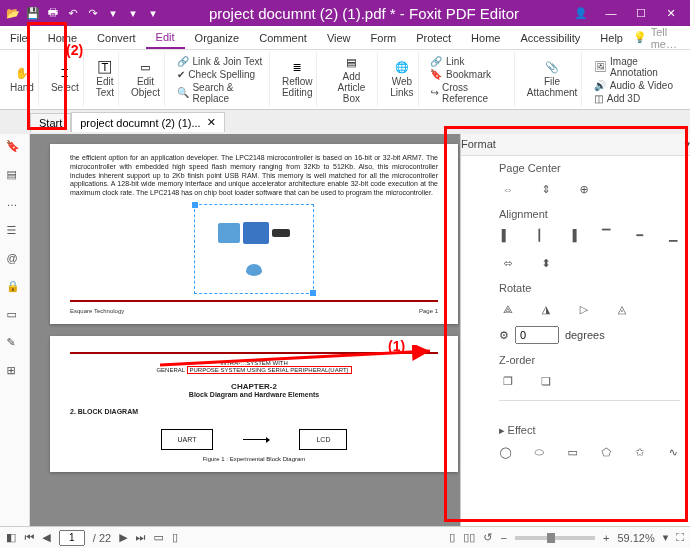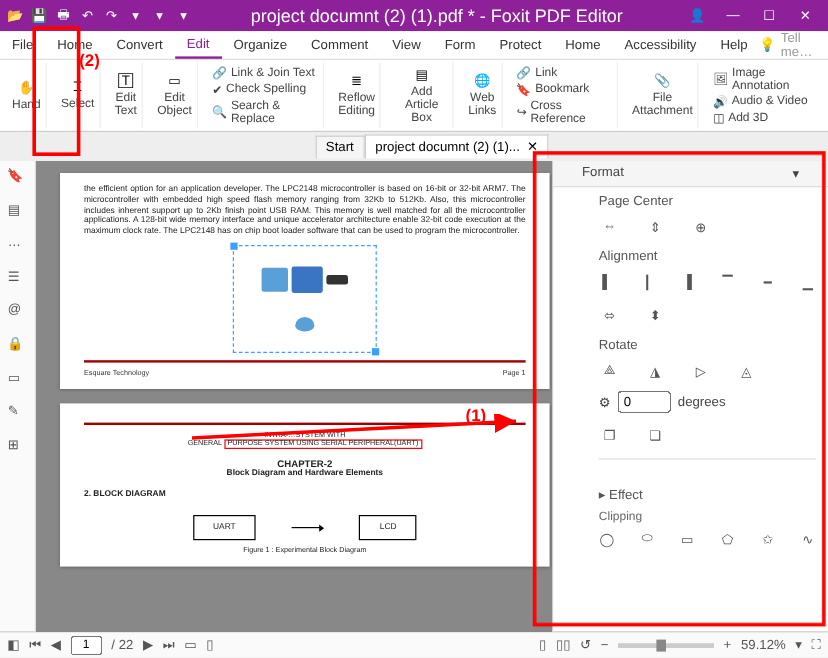--- a/index.html
+++ b/index.html
@@ -21,21 +21,21 @@
 
 
 .ribbon { background: #fff; height: 60px; display: flex; border-bottom: 1px solid #ccc; padding: 2px 6px; gap: 8px; }
 .rgroup { display: flex; flex-direction: column; align-items: center; justify-content: center; padding: 0 4px; border-right: 1px solid #eee; }
 .rgroup.big { flex-direction: column; gap: 2px; }
 .rgroup.big .rlabel { font-size: 10px; color: #444; text-align: center; }
 .rstack { display: flex; flex-direction: column; gap: 2px; justify-content: center; }
 .rrow { display: flex; align-items: center; gap: 3px; font-size: 10px; color: #444; cursor: pointer; }
 
 
-.doctabs { background: #eee; height: 24px; display: flex; align-items: center; padding-left: 30px; font-size: 11px; justify-content: center; }
+.doctabs { background: #eee; height: 24px; display: flex; align-items: center; padding-left: 30px; font-size: 11px; }
 .doctab { background: #fff; border: 1px solid #ccc; border-bottom: none; padding: 3px 8px; display: flex; align-items: center; gap: 6px; }
 .doctab.inactive { background: #f5f5f5; }
 
 
 .main { flex: 1; display: flex; overflow: hidden; position: relative; }
 .sidebar-left { width: 30px; background: #fafafa; border-right: 1px solid #ddd; display: flex; flex-direction: column; align-items: center; padding-top: 6px; gap: 12px; }
 .sidebar-left .sb { width: 16px; height: 16px; cursor: pointer; color: #555; }
 
 .docview { flex: 1; background: #888; overflow: auto; position: relative; padding: 10px 20px; }
 .page { background: #fff; margin: 0 auto 12px; width: 408px; padding: 10px 20px; box-shadow: 0 1px 3px rgba(0,0,0,.3); font-size: 7px; color: #222; }
@@ -50,21 +50,21 @@
 .page .sec { font-weight: bold; margin-top: 10px; font-size: 7px; }
 .page .bd { display: flex; justify-content: center; gap: 30px; margin-top: 14px; align-items: center; }
 .page .bd .bx { border: 1px solid #000; padding: 6px 16px; font-size: 7px; }
 .page .bd .arrow { width: 26px; height: 1px; background: #000; position: relative; }
 .page .bd .arrow::after { content:""; position:absolute; right:-1px; top:-2px; border-left:4px solid #000; border-top:3px solid transparent; border-bottom:3px solid transparent; }
 .page .figcap { text-align: center; font-size: 6px; margin-top: 6px; }
 .highlight-box { border: 1px solid red; display: inline-block; padding: 0 2px; }
 
 
 .formatpanel { width: 230px; background: #fff; border-left: 1px solid #ccc; display: flex; flex-direction: column; font-size: 11px; color: #444; }
-.fp-header { background: #f5f5f5; padding: 4px 24px; border-bottom: 1px solid #ddd; display: flex; justify-content: space-between; }
+.fp-header { background: #f5f5f5; padding: 4px 0; border-bottom: 1px solid #ddd; display: flex; justify-content: space-between; }
 .fp-body { padding: 6px 10px; overflow: auto; flex: 1; margin-left: 28px; }
 .fp-sec { margin-bottom: 10px; }
 .fp-sec .fp-title { font-size: 11px; color: #555; margin-bottom: 6px; }
 .fp-icons { display: flex; gap: 20px; }
 .fp-icons .fi { width: 18px; height: 18px; cursor: pointer; color: #555; display: flex; align-items: center; justify-content: center; }
 .fp-rotate-row { display: flex; align-items: center; gap: 6px; }
 .fp-rotate-row input { width: 44px; height: 18px; font-size: 11px; padding: 0 3px; }
 .fp-effect { border-top: 1px solid #ddd; padding-top: 23px; }
 
 
@@ -313,28 +313,28 @@
           <div class="fi">▷</div>
           <div class="fi">◬</div>
         </div>
         <div class="fp-rotate-row">
           <span>⚙</span>
           <input type="text" value="0" style="">
           <span>degrees</span>
         </div>
       </div>
       <div class="fp-sec">
+        <div class="fp-title">Z-order</div>
         <div class="fp-icons">
           <div class="fi">❐</div>
           <div class="fi">❏</div>
         </div>
       </div>
       <div class="fp-sec fp-effect">
         <div class="fp-title">▸ <span>Effect</span></div>
-        <div style="font-size:10px;color:#666;margin:4px 0">Clipping</div>
         <div class="fp-icons">
           <div class="fi">◯</div>
           <div class="fi">⬭</div>
           <div class="fi">▭</div>
           <div class="fi">⬠</div>
           <div class="fi">✩</div>
           <div class="fi">∿</div>
         </div>
       </div>
     </div>

